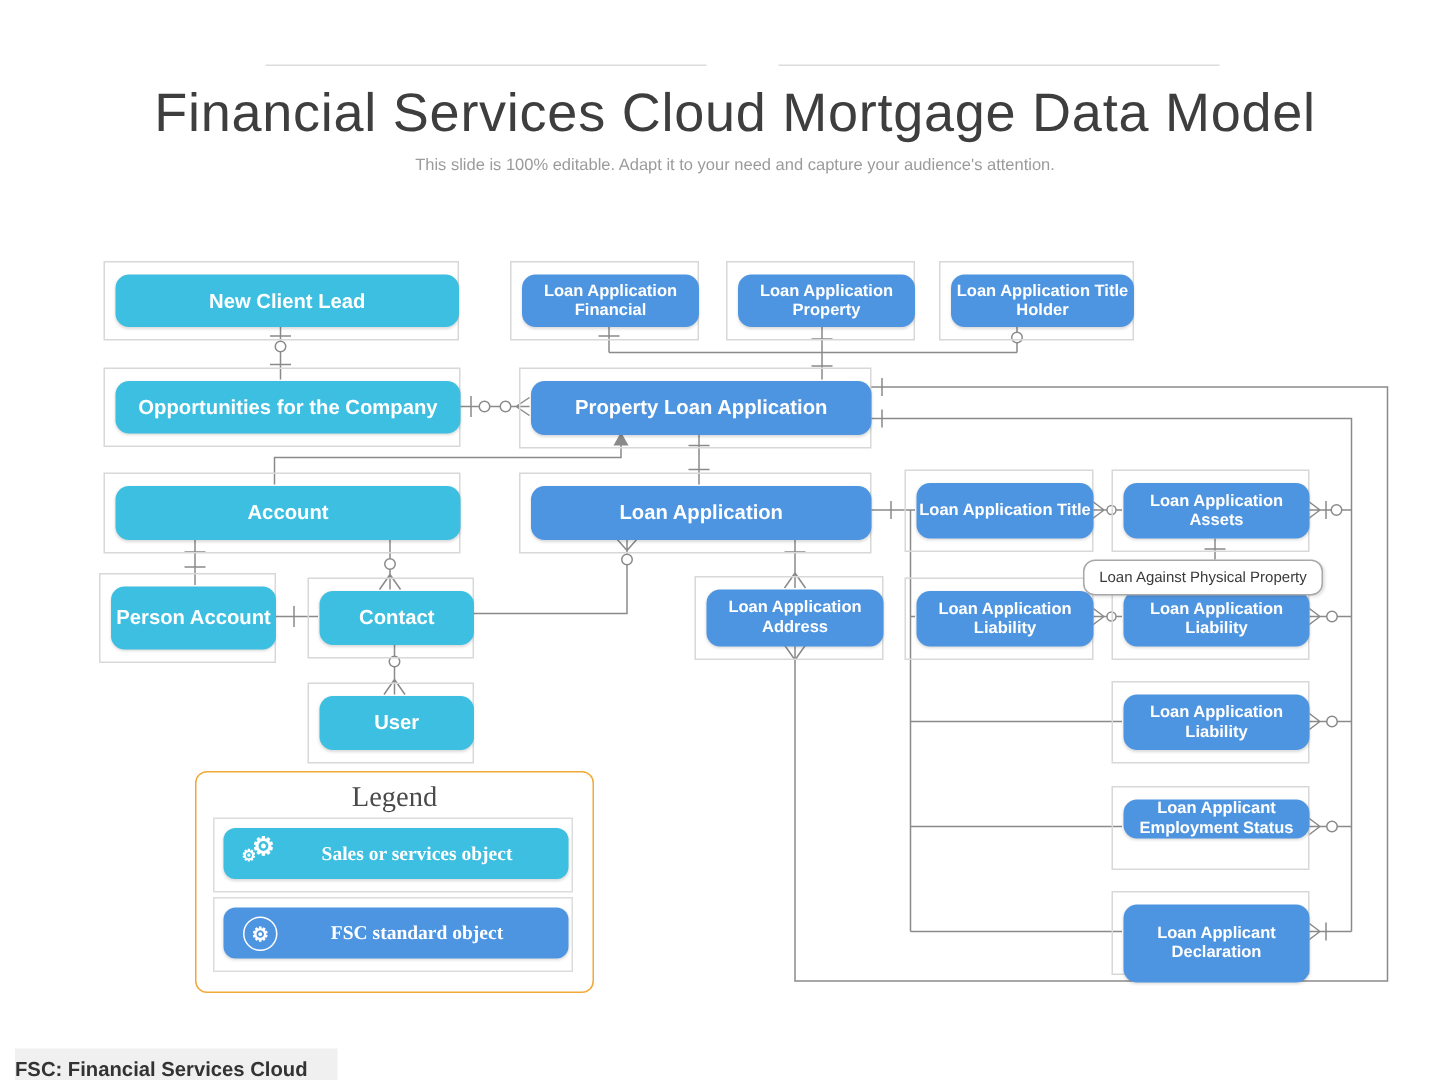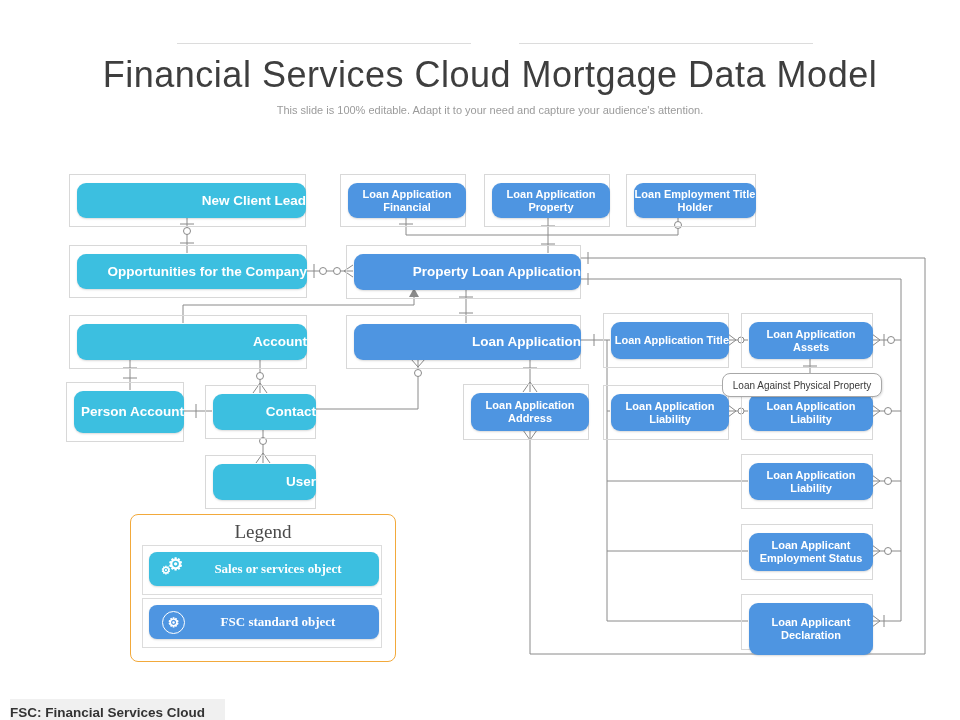--- a/index.html
+++ b/index.html
@@ -19,21 +19,21 @@
   #subtitle{
     position:absolute;left:0;top:88px;width:960px;text-align:center;
     font-size:11px;color:#9b9b9b;
   }
 
   svg{position:absolute;left:0;top:0;}
 
   .node{position:absolute;border:1px solid #d8d8d8;background:transparent;}
   .pill{
     position:absolute;left:7px;top:8px;border-radius:9px;
-    display:flex;align-items:center;justify-content:flex-end;text-align:center;
+    display:flex;align-items:center;justify-content:center;text-align:center;
     color:#fff;font-weight:bold;line-height:1.15;
     box-shadow:0 1px 2px rgba(0,0,0,0.15);
   }
   .cyan .pill{background:#3cbfe0;}
   .blue .pill{background:#4e95e1;}
   .big{font-size:13.5px;}
   .small{font-size:11px;}
 
   #loan-against-label{
     position:absolute;left:712px;top:357px;width:158px;height:22px;
@@ -228,21 +228,21 @@
         <span>Loan Application Financial</span>
       </div>
   </div>
   <div class="node blue" style="left:474px;top:158px;width:124px;height:51px">
     <div class="pill small" style="width:118px;height:35px">
         <span>Loan Application Property</span>
       </div>
   </div>
   <div class="node blue" style="left:616px;top:158px;width:128px;height:51px">
     <div class="pill small" style="width:122px;height:35px">
-        <span>Loan Employment Title Holder</span>
+        <span>Loan Application Title Holder</span>
       </div>
   </div>
   <div class="node blue" style="left:336px;top:229px;width:233px;height:52px">
     <div class="pill big" style="width:227px;height:36px">
         <span>Property Loan Application</span>
       </div>
   </div>
   <div class="node blue" style="left:336px;top:299px;width:233px;height:52px">
     <div class="pill big" style="width:227px;height:36px">
         <span>Loan Application</span>
@@ -273,21 +273,21 @@
     <div class="pill small" style="width:124px;height:37px">
         <span>Loan Application Liability</span>
       </div>
   </div>
   <div class="node blue" style="left:731px;top:438px;width:130px;height:53px">
     <div class="pill small" style="width:124px;height:37px">
         <span>Loan Application Liability</span>
       </div>
   </div>
   <div class="node blue" style="left:731px;top:508px;width:130px;height:54px">
-    <div class="pill small" style="width:124px;height:38px">
+    <div class="pill small" style="width:124px;height:26px">
         <span>Loan Applicant Employment Status</span>
       </div>
   </div>
   <div class="node blue" style="left:731px;top:578px;width:130px;height:54px">
     <div class="pill small" style="width:124px;height:52px">
         <span>Loan Applicant Declaration</span>
       </div>
   </div>
 
   <div id="loan-against-label">

